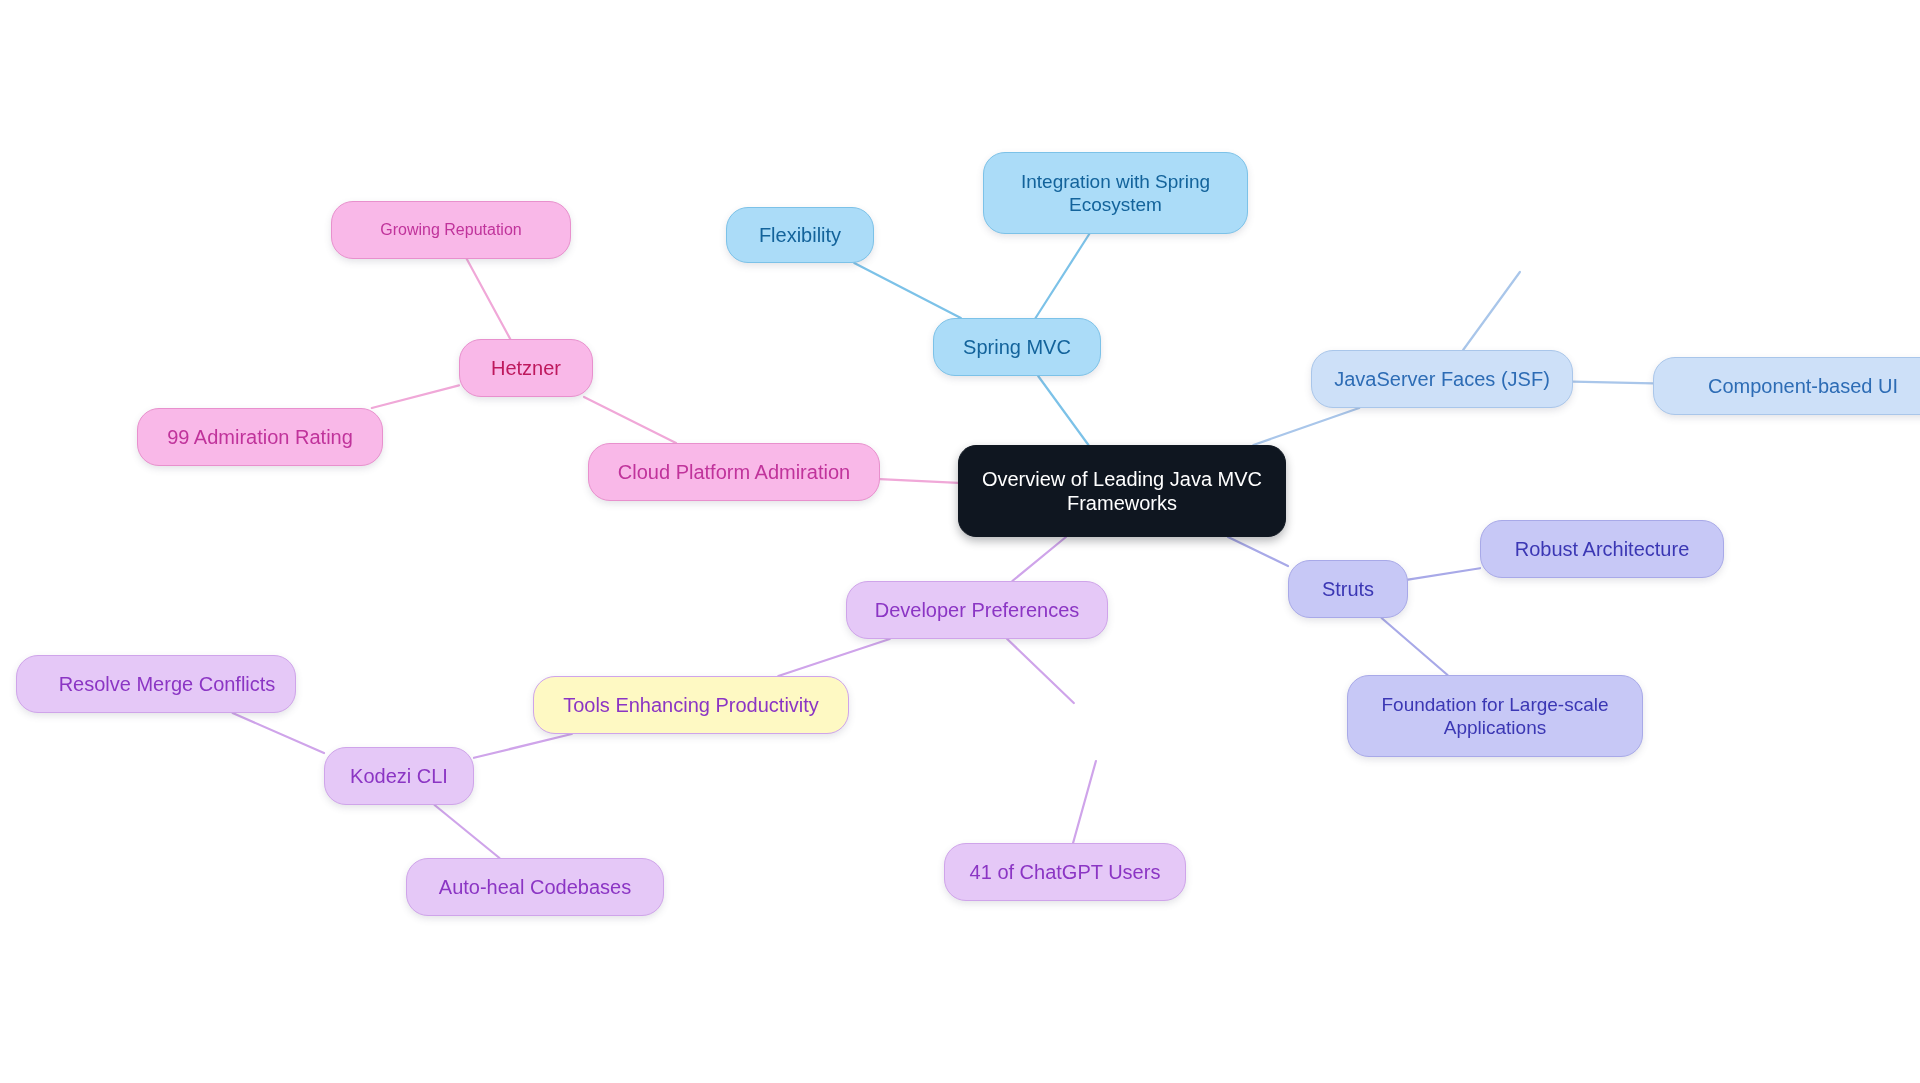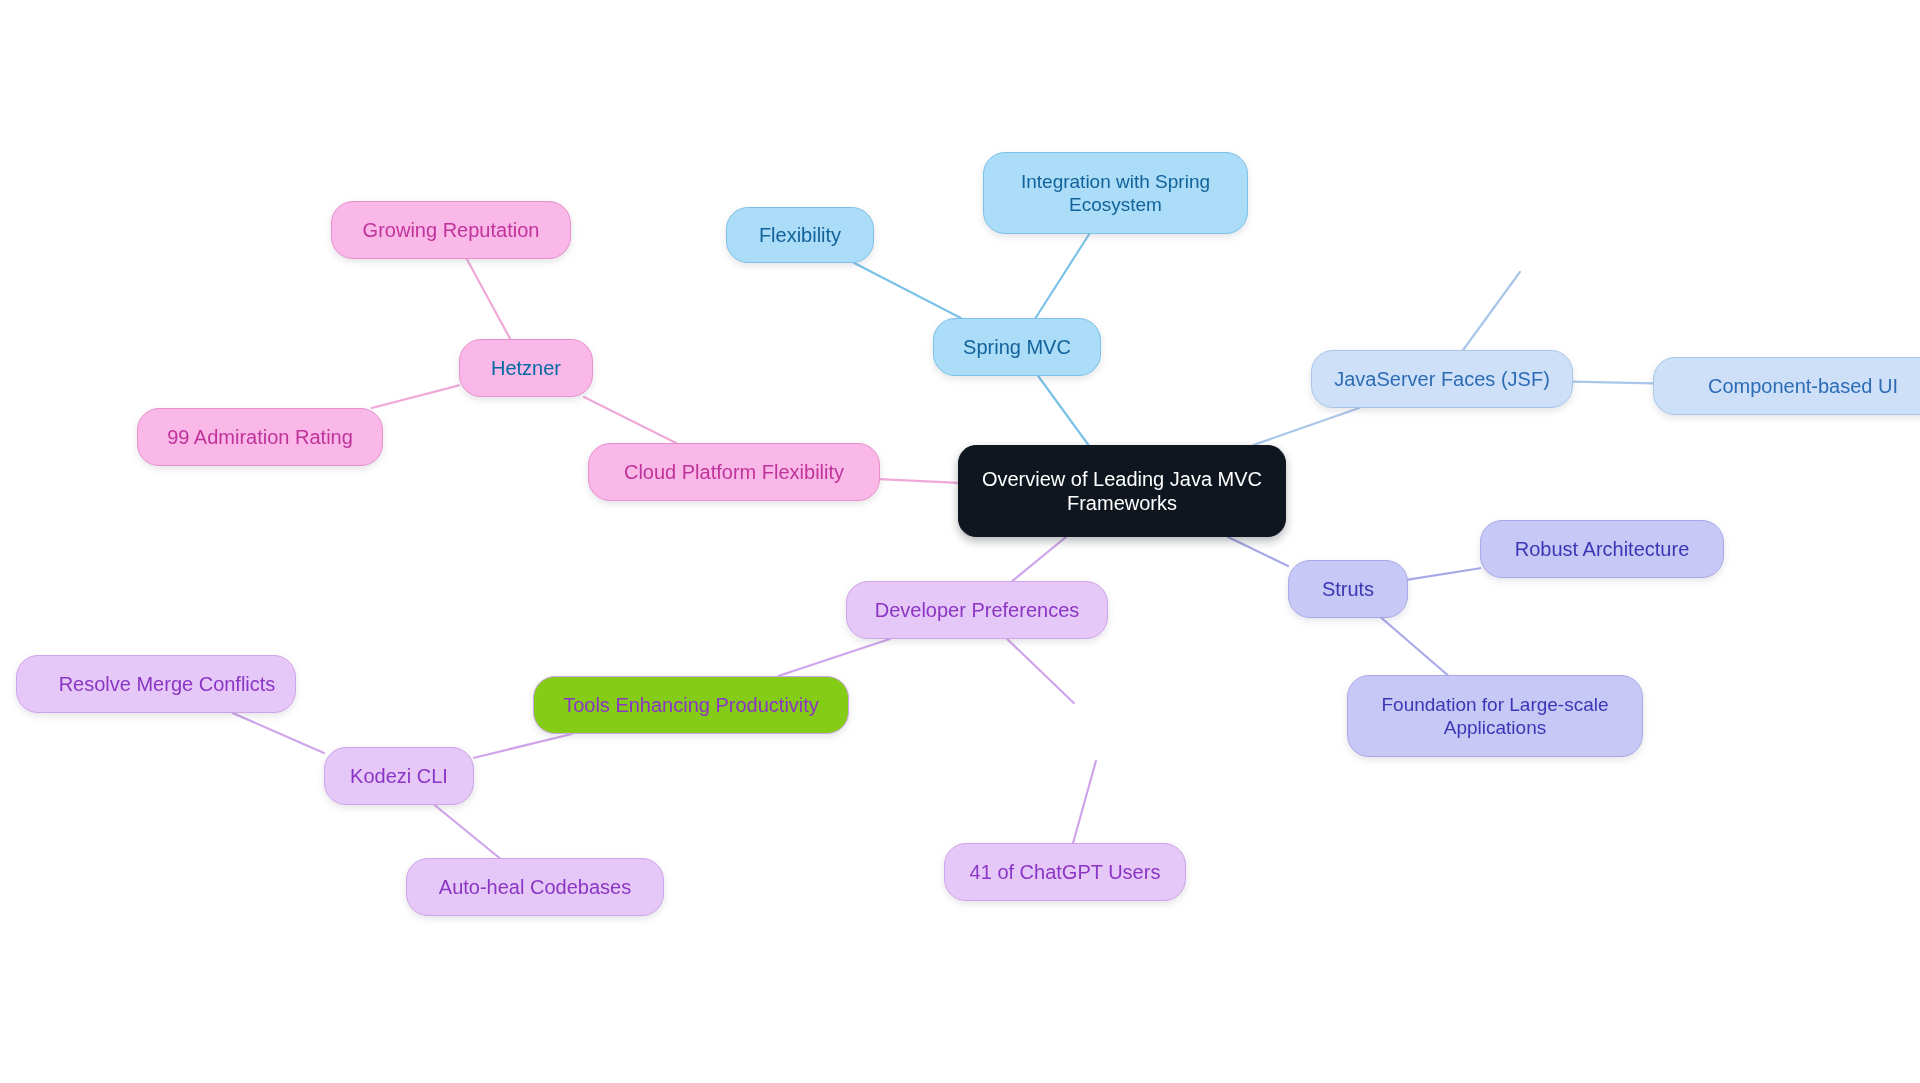--- a/index.html
+++ b/index.html
@@ -83,24 +83,24 @@
       <div class="mm-node" style="left: 933px; top: 318px; width: 168px; height: 58px; background: rgb(171, 220, 248); border-color: rgb(124, 194, 232); color: rgb(19, 99, 155); font-size: 20px;">Spring MVC</div>
       <div class="mm-node" style="left: 983px; top: 152px; width: 265px; height: 82px; background: rgb(171, 220, 248); border-color: rgb(124, 194, 232); color: rgb(19, 99, 155); font-size: 19px;">Integration with Spring
 Ecosystem</div>
       <div class="mm-node" style="left: 726px; top: 207px; width: 148px; height: 56px; background: rgb(171, 220, 248); border-color: rgb(124, 194, 232); color: rgb(19, 99, 155); font-size: 20px;">Flexibility</div>
       <div class="mm-node" style="left: 1311px; top: 350px; width: 262px; height: 58px; background: rgb(205, 224, 248); border-color: rgb(169, 198, 234); color: rgb(45, 108, 181); font-size: 20px;">JavaServer Faces (JSF)</div>
       <div class="mm-node" style="left: 1653px; top: 357px; width: 300px; height: 58px; background: rgb(205, 224, 248); border-color: rgb(169, 198, 234); color: rgb(45, 108, 181); font-size: 20px;">Component-based UI</div>
       <div class="mm-node" style="left: 1288px; top: 560px; width: 120px; height: 58px; background: rgb(199, 200, 246); border-color: rgb(168, 169, 232); color: rgb(59, 55, 180); font-size: 20px;">Struts</div>
       <div class="mm-node" style="left: 1480px; top: 520px; width: 244px; height: 58px; background: rgb(199, 200, 246); border-color: rgb(168, 169, 232); color: rgb(59, 55, 180); font-size: 20px;">Robust Architecture</div>
       <div class="mm-node" style="left: 1347px; top: 675px; width: 296px; height: 82px; background: rgb(199, 200, 246); border-color: rgb(168, 169, 232); color: rgb(59, 55, 180); font-size: 19px;">Foundation for Large-scale
 Applications</div>
-      <div class="mm-node" style="left: 588px; top: 443px; width: 292px; height: 58px; background: rgb(249, 184, 232); border-color: rgb(232, 144, 205); color: rgb(192, 51, 155); font-size: 20px;">Cloud Platform Flexibility</div>
-      <div class="mm-node" style="left: 459px; top: 339px; width: 134px; height: 58px; background: rgb(249, 184, 232); border-color: rgb(232, 144, 205); color: #0369a1; font-size: 20px;">Hetzner</div>
-      <div class="mm-node" style="left: 331px; top: 201px; width: 240px; height: 58px; background: rgb(249, 184, 232); border-color: rgb(232, 144, 205); color: rgb(192, 51, 155); font-size: 20px;">Growing Reputation</div>
+      <div class="mm-node" style="left: 588px; top: 443px; width: 292px; height: 58px; background: rgb(249, 184, 232); border-color: rgb(232, 144, 205); color: rgb(192, 51, 155); font-size: 20px;">Cloud Platform Admiration</div>
+      <div class="mm-node" style="left: 459px; top: 339px; width: 134px; height: 58px; background: rgb(249, 184, 232); border-color: rgb(232, 144, 205); color: #be185d; font-size: 20px;">Hetzner</div>
+      <div class="mm-node" style="left: 331px; top: 201px; width: 240px; height: 58px; background: rgb(249, 184, 232); border-color: rgb(232, 144, 205); color: rgb(192, 51, 155); font-size: 16px;">Growing Reputation</div>
       <div class="mm-node" style="left: 137px; top: 408px; width: 246px; height: 58px; background: rgb(249, 184, 232); border-color: rgb(232, 144, 205); color: rgb(192, 51, 155); font-size: 20px;">99 Admiration Rating</div>
       <div class="mm-node" style="left: 846px; top: 581px; width: 262px; height: 58px; background: rgb(229, 200, 247); border-color: rgb(207, 164, 234); color: rgb(139, 53, 196); font-size: 20px;">Developer Preferences</div>
       <div class="mm-node" style="left: 944px; top: 843px; width: 242px; height: 58px; background: rgb(229, 200, 247); border-color: rgb(207, 164, 234); color: rgb(139, 53, 196); font-size: 20px;">41 of ChatGPT Users</div>
-      <div class="mm-node" style="left: 533px; top: 676px; width: 316px; height: 58px; background: #84cc16; border-color: rgb(207, 164, 234); color: rgb(139, 53, 196); font-size: 20px;">Tools Enhancing Productivity</div>
+      <div class="mm-node" style="left: 533px; top: 676px; width: 316px; height: 58px; background: #fef9c3; border-color: rgb(207, 164, 234); color: rgb(139, 53, 196); font-size: 20px;">Tools Enhancing Productivity</div>
       <div class="mm-node" style="left: 324px; top: 747px; width: 150px; height: 58px; background: rgb(229, 200, 247); border-color: rgb(207, 164, 234); color: rgb(139, 53, 196); font-size: 20px;">Kodezi CLI</div>
       <div class="mm-node" style="left: 16px; top: 655px; width: 280px; height: 58px; background: rgb(229, 200, 247); border-color: rgb(207, 164, 234); color: rgb(139, 53, 196); font-size: 20px; padding-left: 36px;">Resolve Merge Conflicts</div>
       <div class="mm-node" style="left: 406px; top: 858px; width: 258px; height: 58px; background: rgb(229, 200, 247); border-color: rgb(207, 164, 234); color: rgb(139, 53, 196); font-size: 20px;">Auto-heal Codebases</div>
     </div>
 </div>
 
 </body></html>

